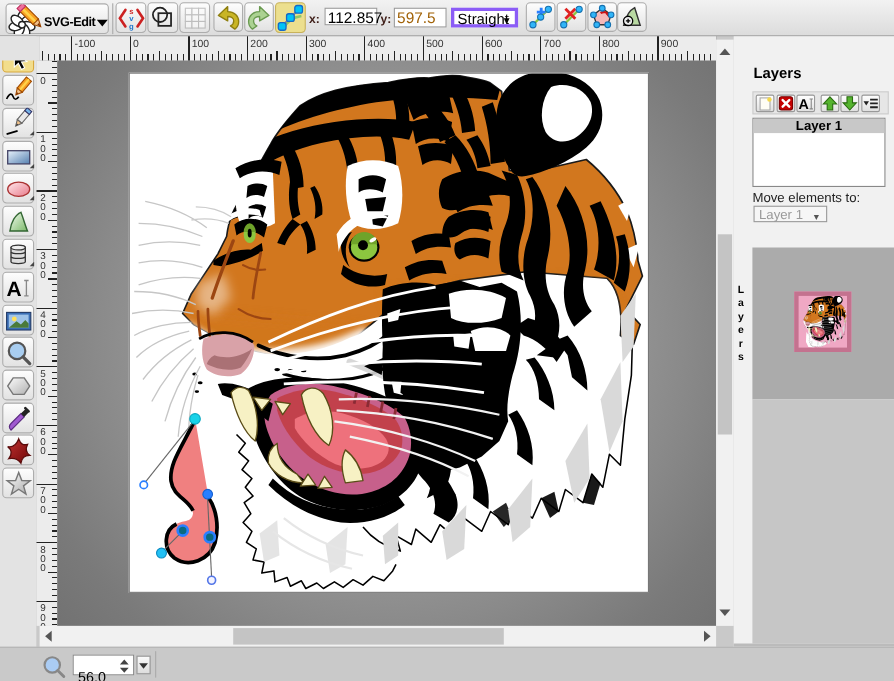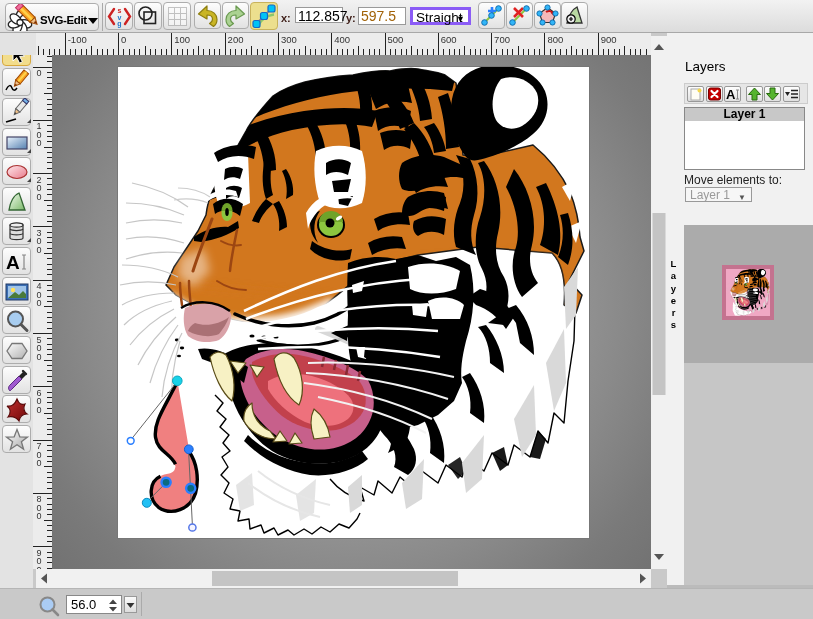--- a/index.html
+++ b/index.html
@@ -630,31 +630,31 @@
 <svg class="abs" style="left:36px;top:569px" width="615" height="19">
     <path d="M11,4.5 L5,9.5 L11,14.5 Z" fill="#555"></path>
     <rect x="176" y="2" width="246" height="15" fill="#c4c4c4"></rect>
     <path d="M604,4.5 L610,9.5 L604,14.5 Z" fill="#555"></path>
   </svg>
 <div class="abs" style="left:0;top:588px;width:813px;height:31px;background:#c9c9c9;border-top:1px solid #b5b5b5"></div>
 <svg class="abs" style="left:38px;top:595px" width="24" height="24">
       <circle cx="9.5" cy="9.5" r="7" fill="#aaccf4" stroke="#888" stroke-width="2"></circle>
       <path d="M14.5,14.5 L20,20" stroke="#888" stroke-width="2.6" stroke-linecap="round"></path>
     </svg>
-<div class="abs" style="left:66px;top:595px;width:56px;height:19px;background:#fff;border:1px solid #888;font-size:13px;padding:1px 0 0 4px">56.0<svg class="abs" style="right:3px;top:3px" width="10" height="13">
+<div class="abs" style="left:66px;top:595px;width:56px;height:19px;background:#fff;border:1px solid #888;font-size:13px;padding:12px 0 0 4px">56.0<svg class="abs" style="right:3px;top:3px" width="10" height="13">
       <path d="M1,5 L5,0.5 L9,5 Z M1,8 L5,12.5 L9,8 Z" fill="#444"></path>
     </svg></div>
 <div class="abs" style="left:124px;top:596px;width:13px;height:17px;background:linear-gradient(#fafafa,#ddd);border:1px solid #999">
     <svg class="abs" style="left:1px;top:5px" width="9" height="7">
       <path d="M0.5,1 L8.5,1 L4.5,6 Z" fill="#333"></path>
     </svg>
   </div>
 <div class="abs" style="left:141px;top:592px;width:1px;height:24px;background:#aaa"></div>
 <div class="abs" style="left:667px;top:33px;width:146px;height:555px;background:#f1f1f1"></div>
-<div class="abs" style="left:685px;top:59px;font-size:13.5px;font-weight:normal;color:#000">Layers</div>
+<div class="abs" style="left:685px;top:59px;font-size:13.5px;font-weight:bold;color:#000">Layers</div>
 <div class="abs" style="left:684px;top:83px;width:124px;height:21px;background:#e6e6e6;border:1px solid #ccc"></div>
 <div class="abs" style="left:687px;top:86px;width:17px;height:16px;background:linear-gradient(#fefefe,#e0e0e0);border:1px solid #999;border-radius:2px"></div>
 <div class="abs" style="left:706px;top:86px;width:17px;height:16px;background:linear-gradient(#fefefe,#e0e0e0);border:1px solid #999;border-radius:2px"></div>
 <div class="abs" style="left:724px;top:86px;width:17px;height:16px;background:linear-gradient(#fefefe,#e0e0e0);border:1px solid #999;border-radius:2px"></div>
 <div class="abs" style="left:746px;top:86px;width:17px;height:16px;background:linear-gradient(#fefefe,#e0e0e0);border:1px solid #999;border-radius:2px"></div>
 <div class="abs" style="left:764px;top:86px;width:17px;height:16px;background:linear-gradient(#fefefe,#e0e0e0);border:1px solid #999;border-radius:2px"></div>
 <div class="abs" style="left:783px;top:86px;width:17px;height:16px;background:linear-gradient(#fefefe,#e0e0e0);border:1px solid #999;border-radius:2px"></div>
 <svg class="abs" style="left:687px;top:86px" width="17" height="16">
       <rect x="4" y="3" width="9" height="11" fill="#fffef4" stroke="#aaa"></rect>
     <circle cx="12.5" cy="4.5" r="2" fill="#f4d84a"></circle>

